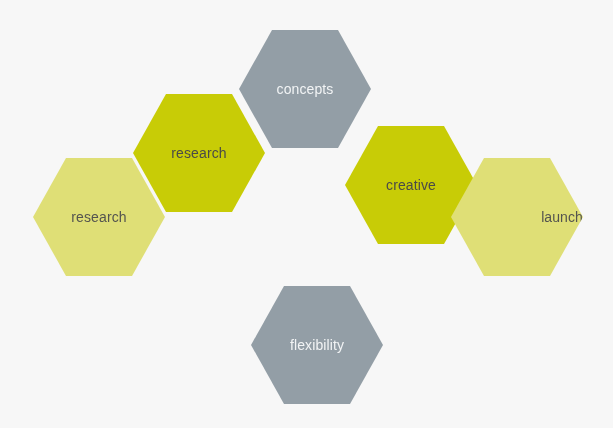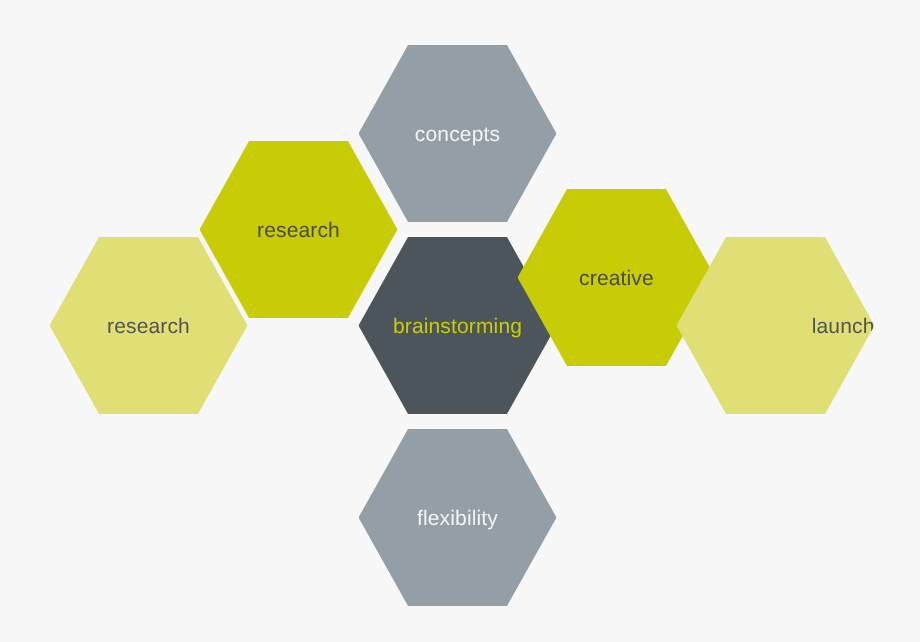--- a/index.html
+++ b/index.html
@@ -50,43 +50,40 @@
 
   .tone-bright     { background: #c8cc06; }
   .tone-bright .hex-label { color: #4a4a48; }
 
   .tone-pale       { background: #dfdf76; }
   .tone-pale .hex-label { color: #54544f; }
 
   
   .pos-concepts      { left: 239px; top: 30px;  }
   .pos-brainstorming { left: 239px; top: 158px; }
-  .pos-flexibility   { left: 239px; top: 286px; }
+  .pos-flexibility   { left: 251px; top: 286px; }
 
   .pos-research       { left: 133px; top: 94px;  }
   .pos-understanding  { left: 133px; top: 222px; }
 
   .pos-creative       { left: 345px; top: 94px; margin-top: 32px;  }
   .pos-implementation { left: 345px; top: 222px; }
 
   .pos-briefing { left: 33px;  top: 158px; }
   .pos-launch   { left: 451px; top: 158px; justify-content: flex-end; }
 </style>
 </head>
 <body>
 
 <div id="diagram">
 
   <div class="hex tone-gray pos-concepts">
     <span class="hex-label">concepts</span>
   </div>
 
-  <div class="hex tone-dark pos-brainstorming">
-    <span class="hex-label">brainstorming</span>
-  </div>
 
   <div class="hex tone-gray pos-flexibility">
     <span class="hex-label">flexibility</span>
   </div>
 
   <div class="hex tone-bright pos-research">
     <span class="hex-label">research</span>
   </div>
 
 

